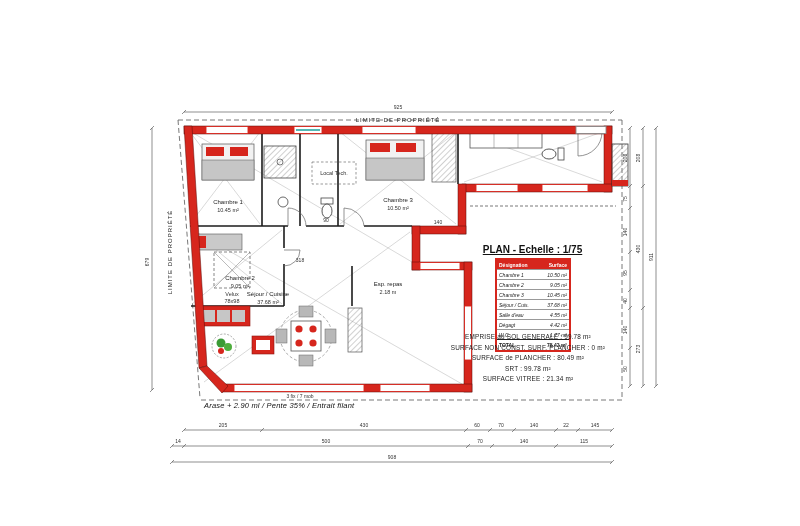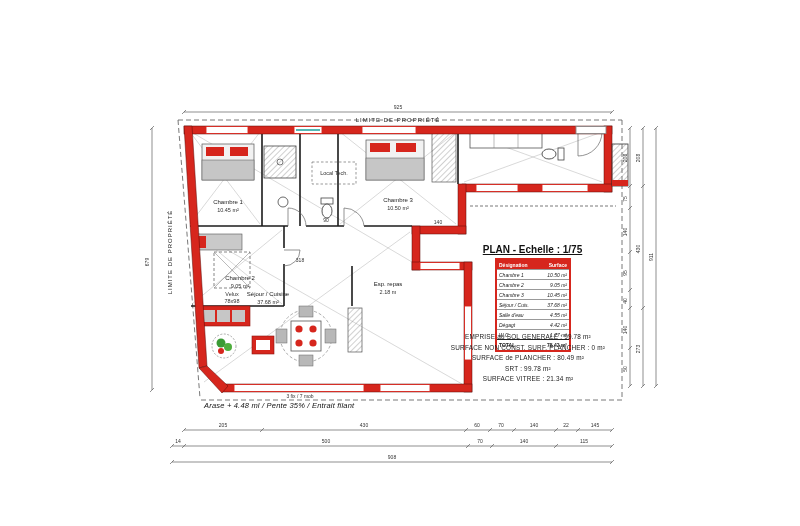--- a/index.html
+++ b/index.html
@@ -324,14 +324,14 @@
   </div>
 
   <div class="summary">
     <div>EMPRISE au SOL GENERALE : 99.78 m²</div>
     <div>SURFACE NON CONST. SURF. PLANCHER : 0 m²</div>
     <div>SURFACE de PLANCHER : 80.49 m²</div>
     <div>SRT : 99.78 m²</div>
     <div>SURFACE VITREE : 21.34 m²</div>
   </div>
 
-  <div class="note">Arase + 4.48 ml / Pente 35% / Entrait filant</div>
+  <div class="note">Arase + 2.90 ml / Pente 35% / Entrait filant</div>
 </div>
 
 </body></html>

